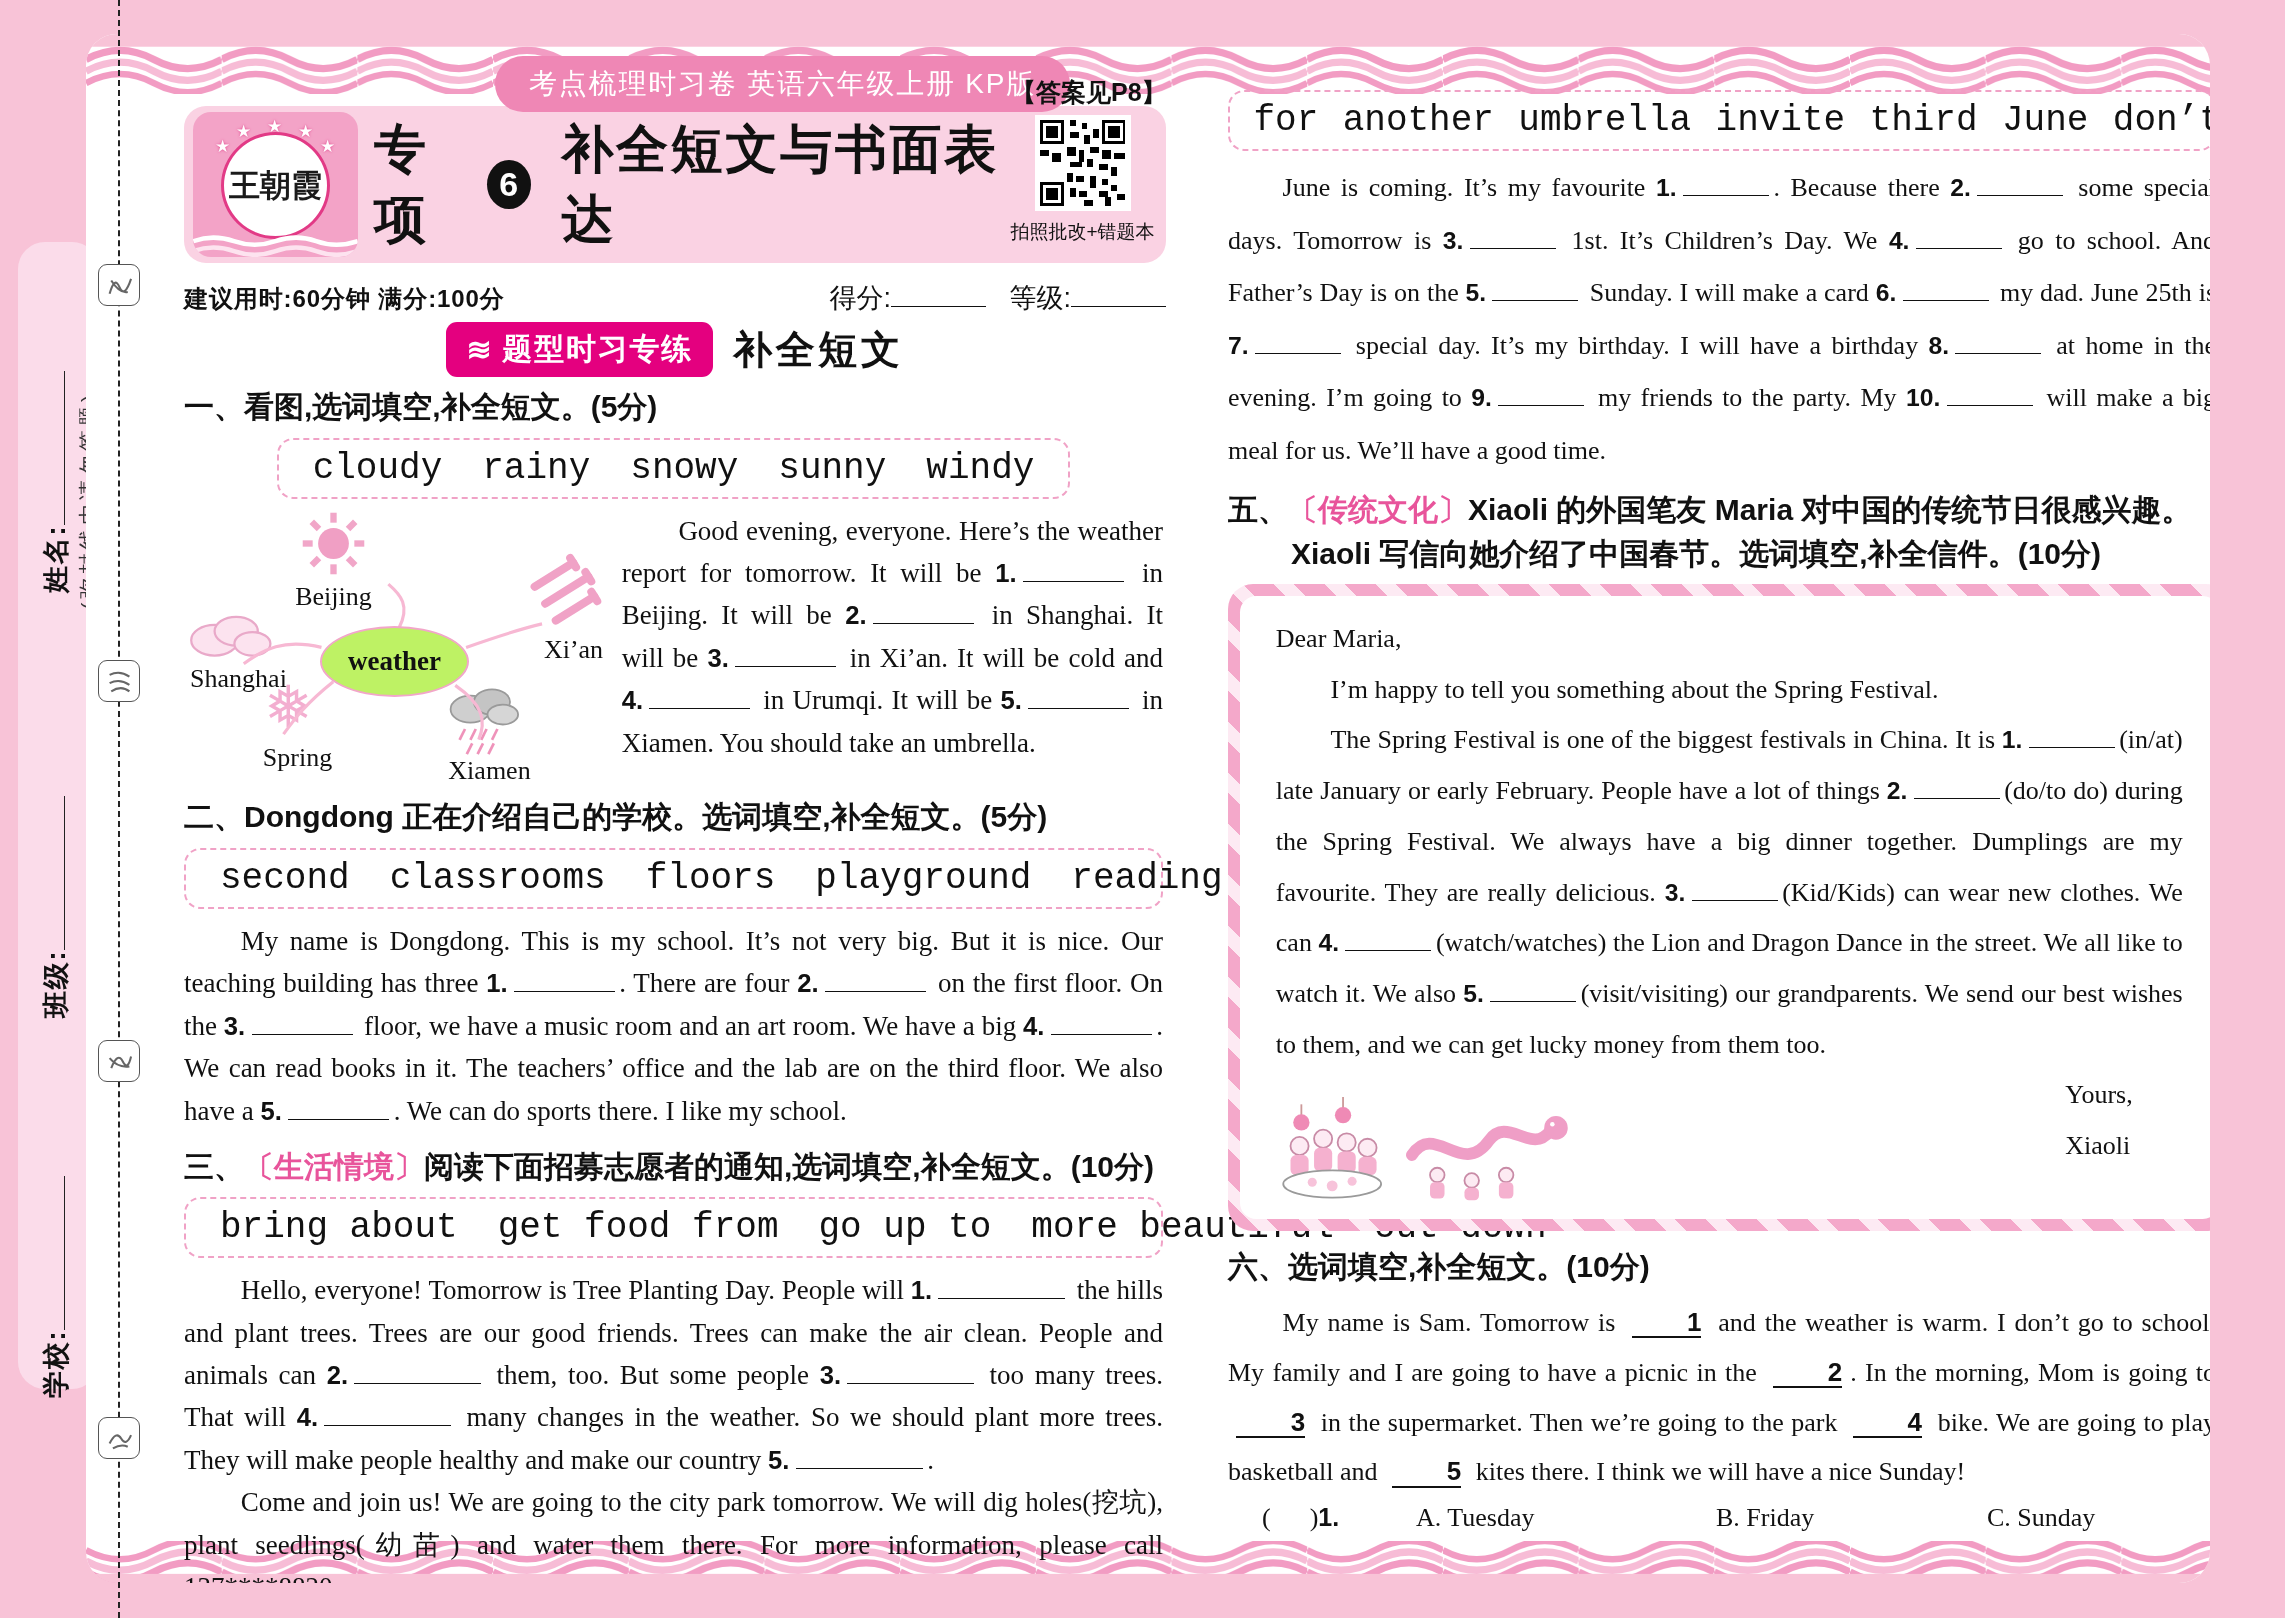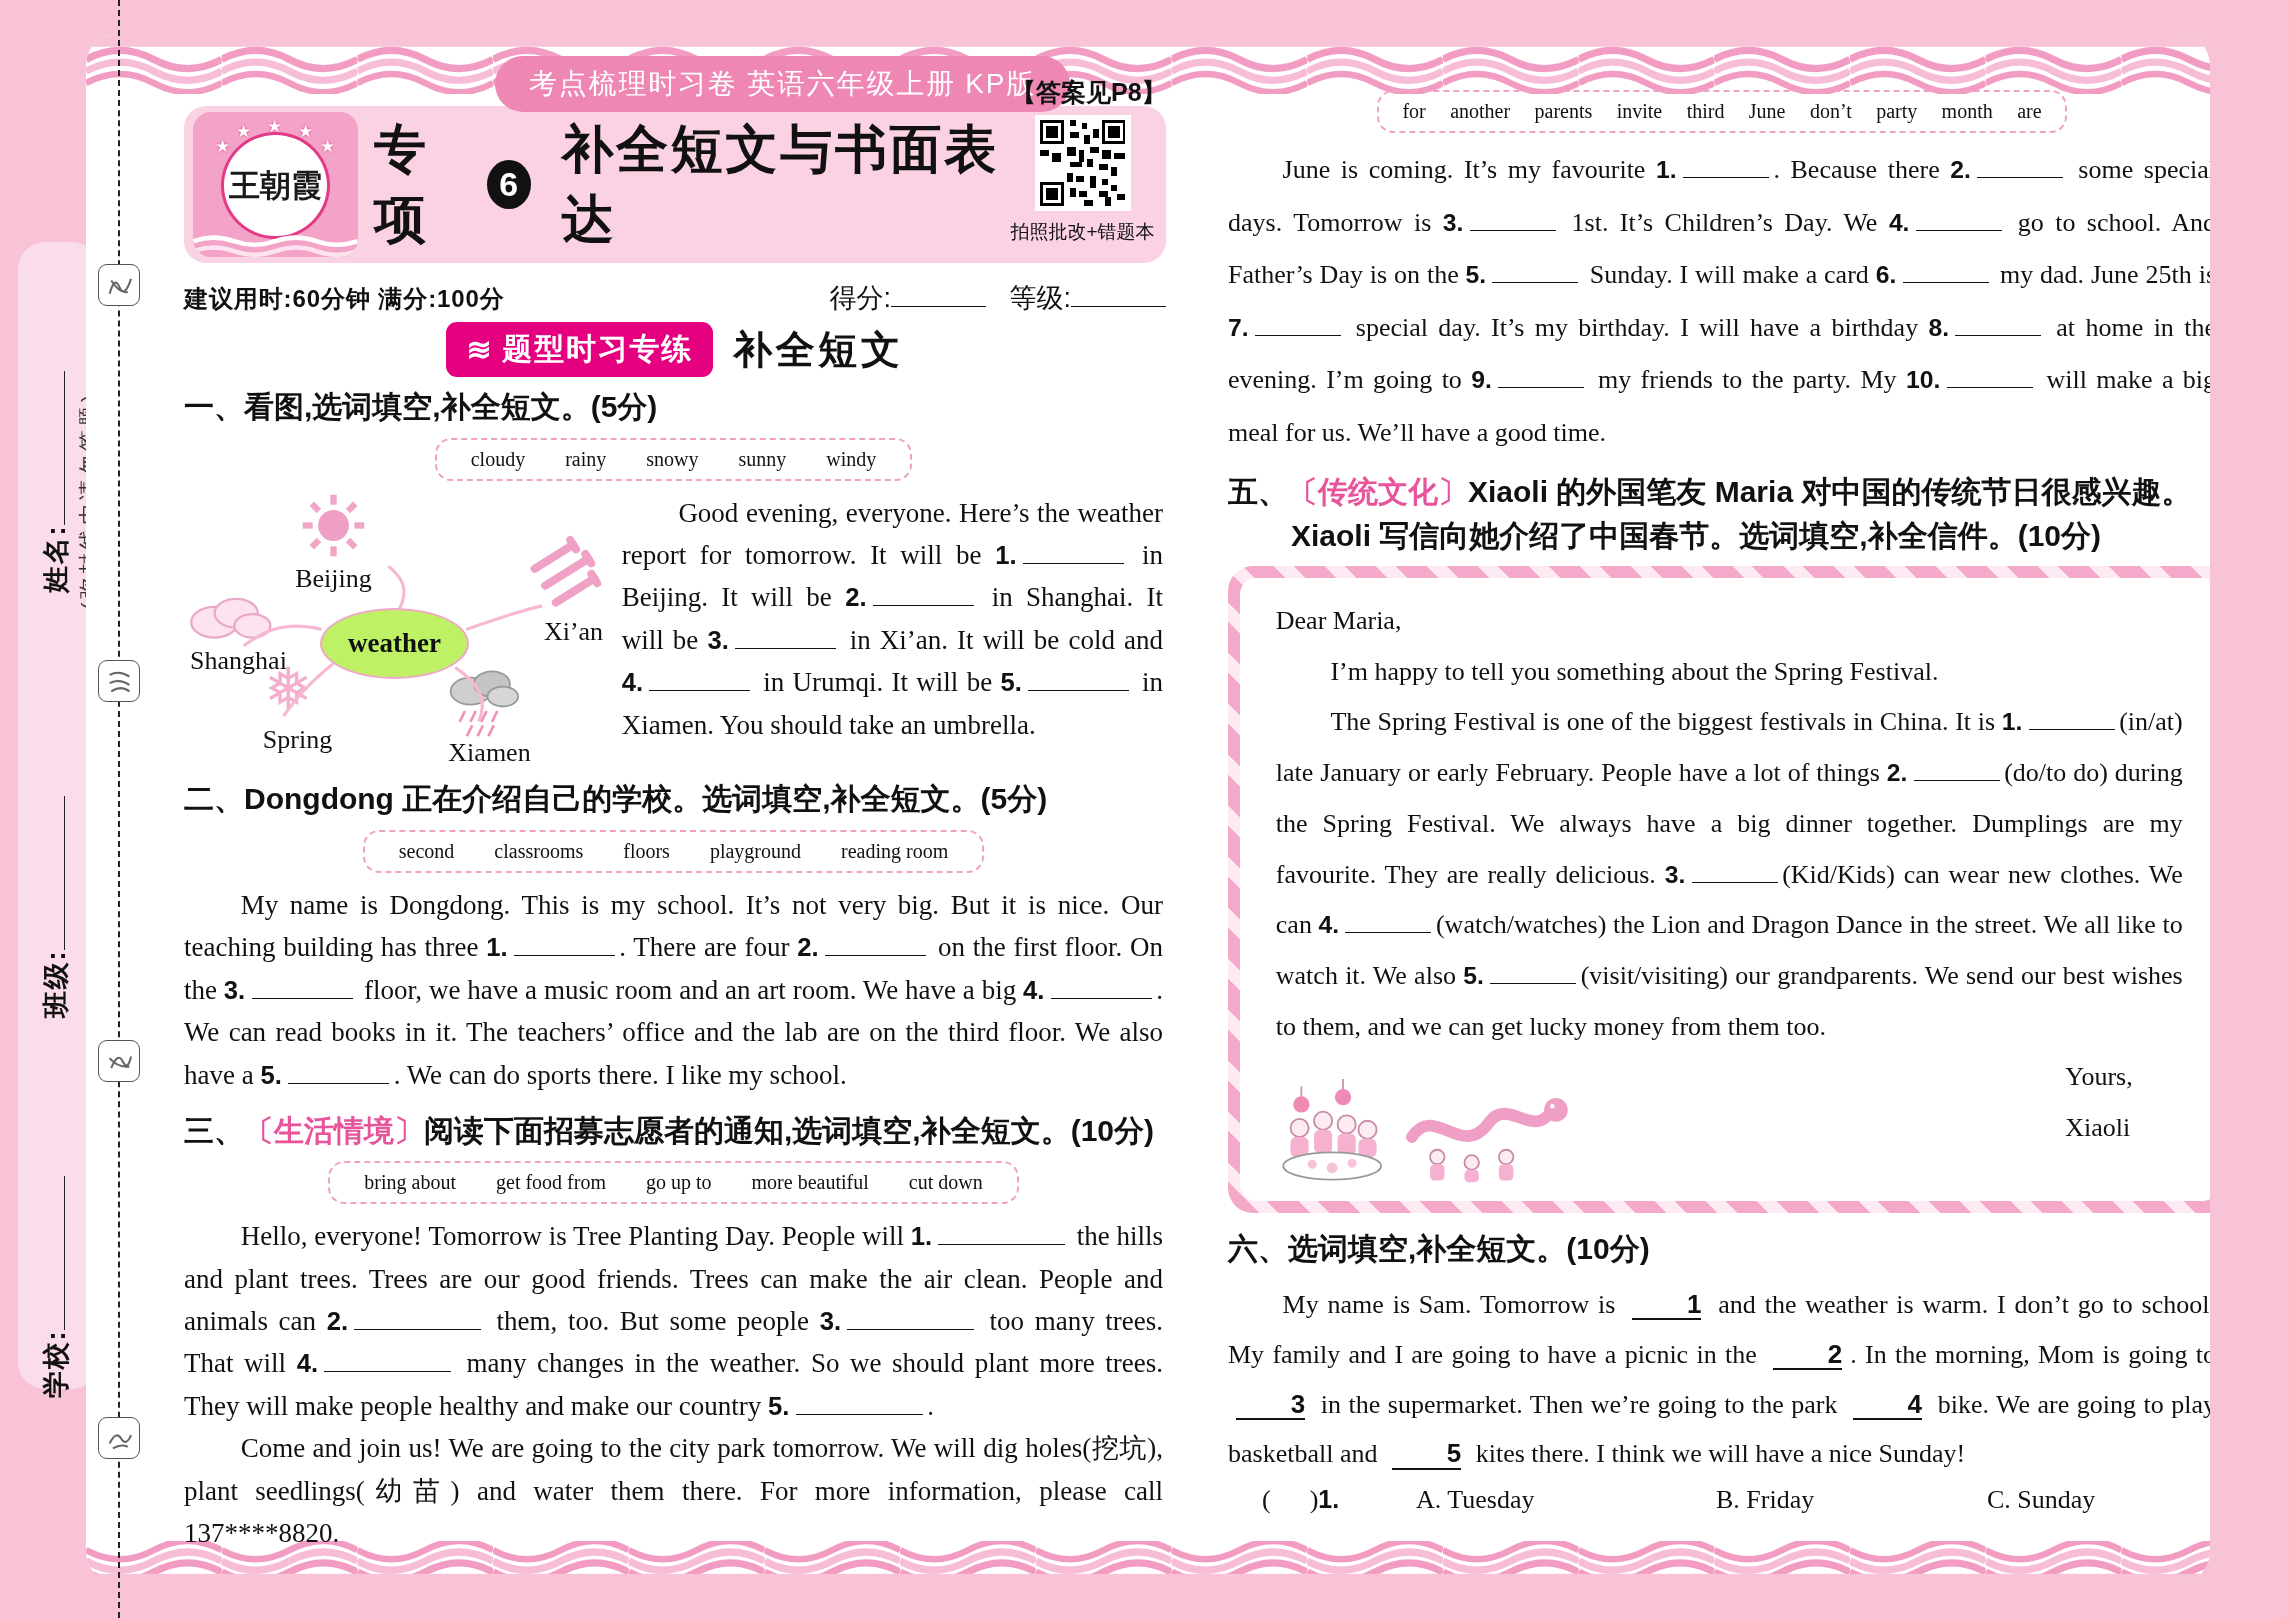--- a/index.html
+++ b/index.html
@@ -47,21 +47,21 @@
   .badge-title { font-size:39px; font-weight:900; margin-left:20px; letter-spacing:3.6px; }
 
   
   .col-left  { position:absolute; left:98px;  top:351px; width:979px; z-index:4; }
   .col-right { position:absolute; left:1142px; top:56px;  width:988px; z-index:4; }
 
   .sec-h { font-size:30px; font-weight:700; margin-bottom:9px; line-height:1.45; }
   .sec-h .tag { color:#e8549b; }
   .hang { padding-left:2.1em; text-indent:-2.1em; }
 
-  .bank { border:2.3px dashed #f0a2c6; border-radius:16.3px; width:fit-content; max-width:100%; margin:0 auto 11px; padding:8.1px 34px; display:flex; gap:40px; font-family:Liberation Serif, serif; font-size:20px; white-space:nowrap; }
+  .bank { border:2.3px dashed #f0a2c6; border-radius:16.3px; width:fit-content; max-width:100%; margin:0 auto 11px; padding:8.1px 34px; display:flex; gap:40px; font-family:Liberation Mono, monospace; font-size:36px; white-space:nowrap; }
   .bank-tight { gap:24.4px; padding:8.1px 23.5px; }
 
   .passage { font-family:"Liberation Serif", serif; font-size:27px; line-height:1.57; text-align:justify; }
   .passage { text-indent:2.1em; }
   .noindent { text-indent:0; }
   .airy { font-size:26px; line-height:2.02; }
   .bn { font-family:"Liberation Sans", sans-serif; font-weight:700; font-size:0.95em; margin-right:1.8px; }
   .bl { display:inline-block; width:101px; border-bottom:1.8px solid #111; height:1em; vertical-align:baseline; margin:0 4.5px; }
   .w140 .bl { width:127px; }
   .col-right .bl { width:86px; }
@@ -297,21 +297,21 @@
     <div class="w140">
       <div class="passage">Hello, everyone! Tomorrow is Tree Planting Day. People will <b class="bn">1.</b><span class="bl"></span> the hills and plant trees. Trees are our good friends. Trees can make the air clean. People and animals can <b class="bn">2.</b><span class="bl"></span> them, too. But some people <b class="bn">3.</b><span class="bl"></span> too many trees. That will <b class="bn">4.</b><span class="bl"></span> many changes in the weather. So we should plant more trees. They will make people healthy and make our country <b class="bn">5.</b><span class="bl"></span>.</div>
       <div class="passage">Come and join us! We are going to the city park tomorrow. We will dig holes(挖坑), plant seedlings(幼苗) and water them there. For more information, please call 137****8820.</div>
     </div>
   </div>
 
   <div class="col-right">
     <div class="bank bank-tight">
         <span class="bw">for</span>
         <span class="bw">another</span>
-        <span class="bw">parents</span>
+        <span class="bw">umbrella</span>
         <span class="bw">invite</span>
         <span class="bw">third</span>
         <span class="bw">June</span>
         <span class="bw">don’t</span>
         <span class="bw">party</span>
         <span class="bw">month</span>
         <span class="bw">are</span>
       </div>
     <div class="passage airy" style="margin-bottom:11px;">June is coming. It’s my favourite <b class="bn">1.</b><span class="bl"></span>. Because there <b class="bn">2.</b><span class="bl"></span> some special days. Tomorrow is <b class="bn">3.</b><span class="bl"></span> 1st. It’s Children’s Day. We <b class="bn">4.</b><span class="bl"></span> go to school. And Father’s Day is on the <b class="bn">5.</b><span class="bl"></span> Sunday. I will make a card <b class="bn">6.</b><span class="bl"></span> my dad. June 25th is <b class="bn">7.</b><span class="bl"></span> special day. It’s my birthday. I will have a birthday <b class="bn">8.</b><span class="bl"></span> at home in the evening. I’m going to <b class="bn">9.</b><span class="bl"></span> my friends to the party. My <b class="bn">10.</b><span class="bl"></span> will make a big meal for us. We’ll have a good time.</div>
 

